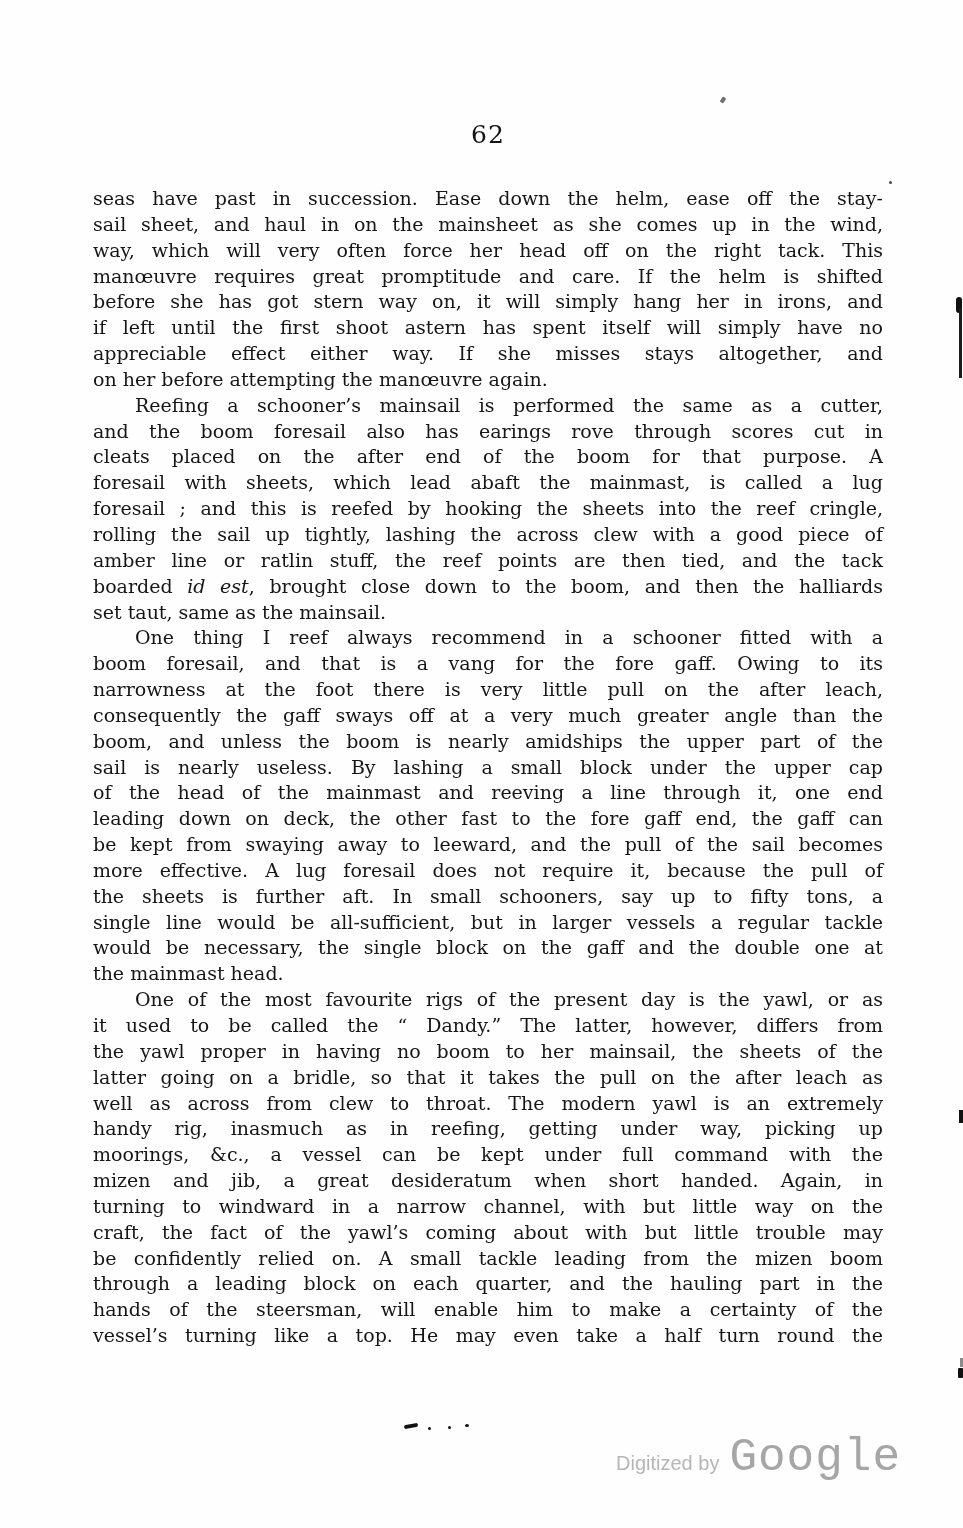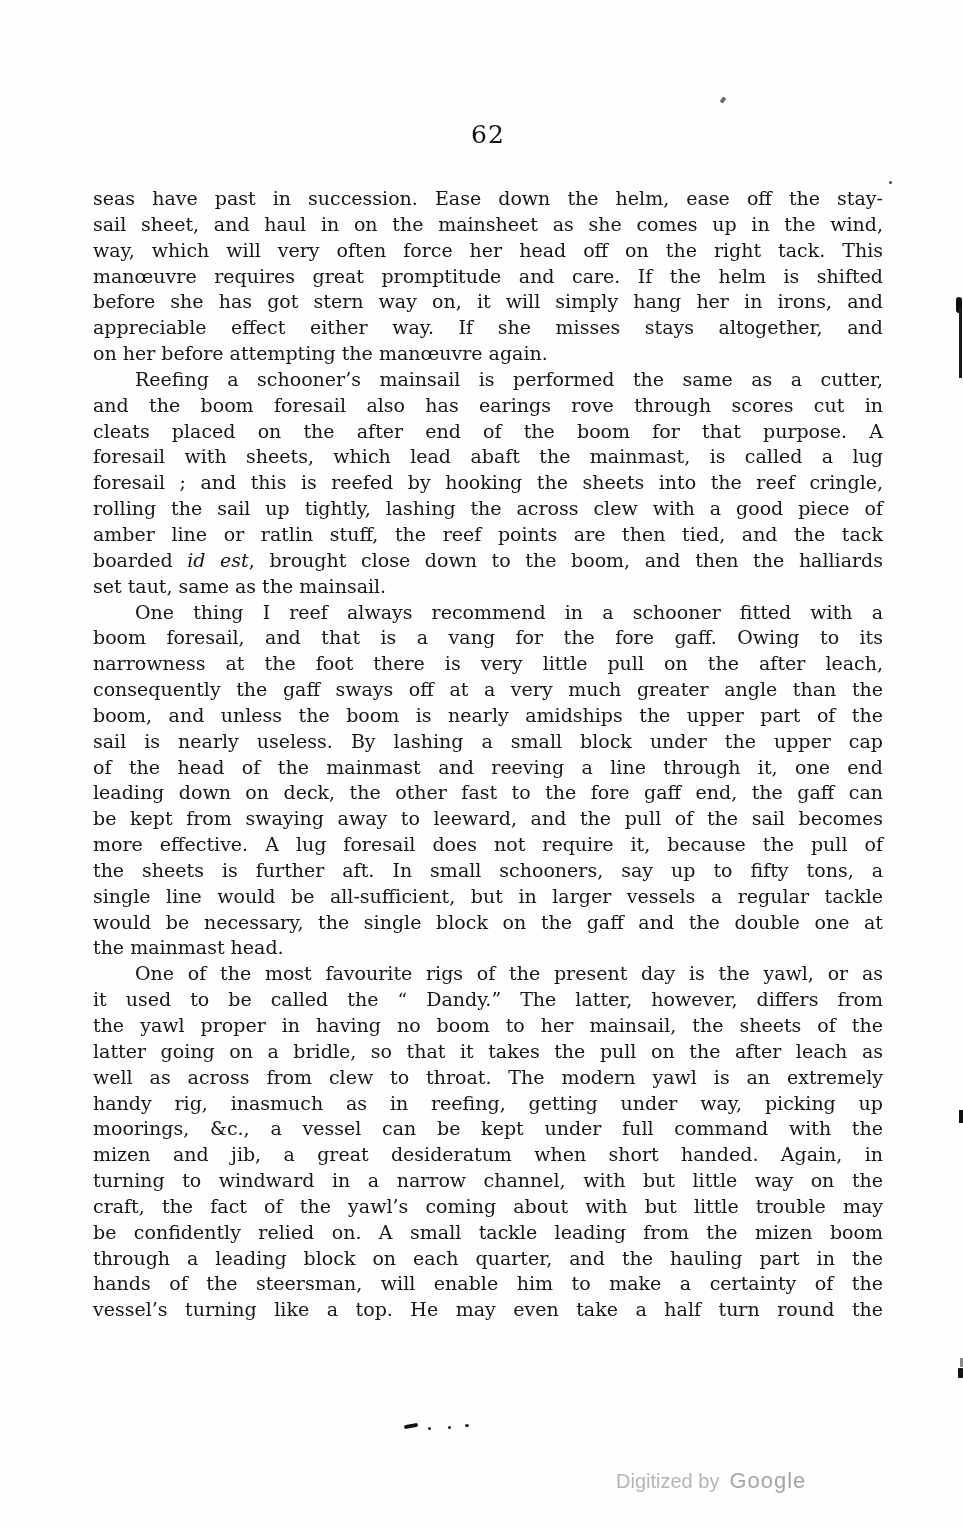--- a/index.html
+++ b/index.html
@@ -48,25 +48,24 @@
     align-items:baseline;
     gap:10px;
     user-select:none;
   }
   .watermark .wm-prefix{
     font-family:"Liberation Sans", sans-serif;
     font-size:20px;
     color:#b6b6b6;
   }
   .watermark .wm-logo{
-    font-family:Liberation Sans, sans-serif;
-    font-size:22px;
+    font-family:Liberation Mono, monospace;
+    font-size:46px;
     color:#a6a6a6;
     letter-spacing:1px;
-    margin-top:36px;
   }
 
   
   .artifact{position:absolute;background:#111;}
   .a-top-speck{left:721px;top:97px;width:4px;height:6px;background:#6e6e6e;transform:rotate(35deg);border-radius:1px;}
   .a-stay-dot{left:889px;top:181px;width:3px;height:3px;background:#4a4a4a;border-radius:50%;}
   .a-right-blob{left:956px;top:297px;width:6px;height:16px;border-radius:3px;}
   .a-right-line{left:959px;top:308px;width:3px;height:70px;background:#1c1c1c;}
   .a-right-tick1{left:959px;top:1110px;width:4px;height:13px;}
   .a-right-tick2a{left:960px;top:1358px;width:3px;height:9px;background:#8a8a8a;}
@@ -82,20 +81,21 @@
 <div class="scan-page">
 
   <div class="page-number">62</div>
 
   <div class="text-block">
       <div class="line"><span>seas have past in succession.  Ease down the helm, ease off the stay-</span></div>
       <div class="line"><span>sail sheet, and haul in on the mainsheet as she comes up in the wind,</span></div>
       <div class="line"><span>way, which will very often force her head off on the right tack.  This</span></div>
       <div class="line"><span>manœuvre requires great promptitude and care.  If the helm is shifted</span></div>
       <div class="line"><span>before she has got stern way on, it will simply hang her in irons, and</span></div>
+      <div class="line"><span>if left until the first shoot astern has spent itself will simply have no</span></div>
       <div class="line"><span>appreciable effect either way.  If she misses stays altogether, and</span></div>
       <div class="line para-end"><span>on her before attempting the manœuvre again.</span></div>
       <div class="line indent"><span>Reefing a schooner’s mainsail is performed the same as a cutter,</span></div>
       <div class="line"><span>and the boom foresail also has earings rove through scores cut in</span></div>
       <div class="line"><span>cleats placed on the after end of the boom for that purpose.  A</span></div>
       <div class="line"><span>foresail with sheets, which lead abaft the mainmast, is called a lug</span></div>
       <div class="line"><span>foresail ; and this is reefed by hooking the sheets into the reef cringle,</span></div>
       <div class="line"><span>rolling the sail up tightly, lashing the across clew with a good piece of</span></div>
       <div class="line"><span>amber line or ratlin stuff, the reef points are then tied, and the tack</span></div>
       <div class="line"><span>boarded </span><i>id est</i><span>, brought close down to the boom, and then the halliards</span></div>

